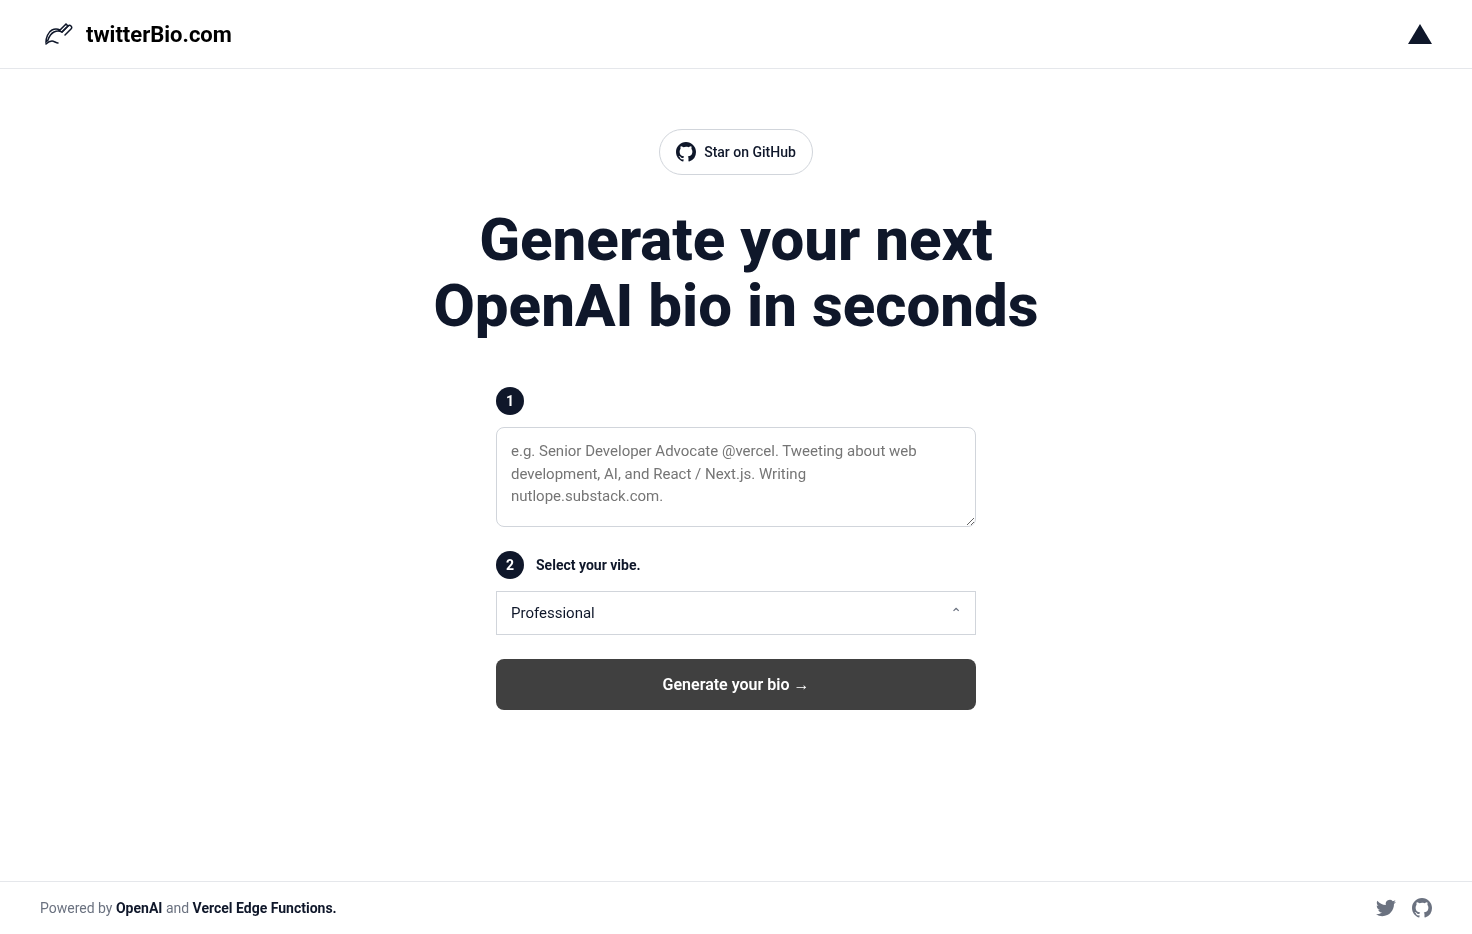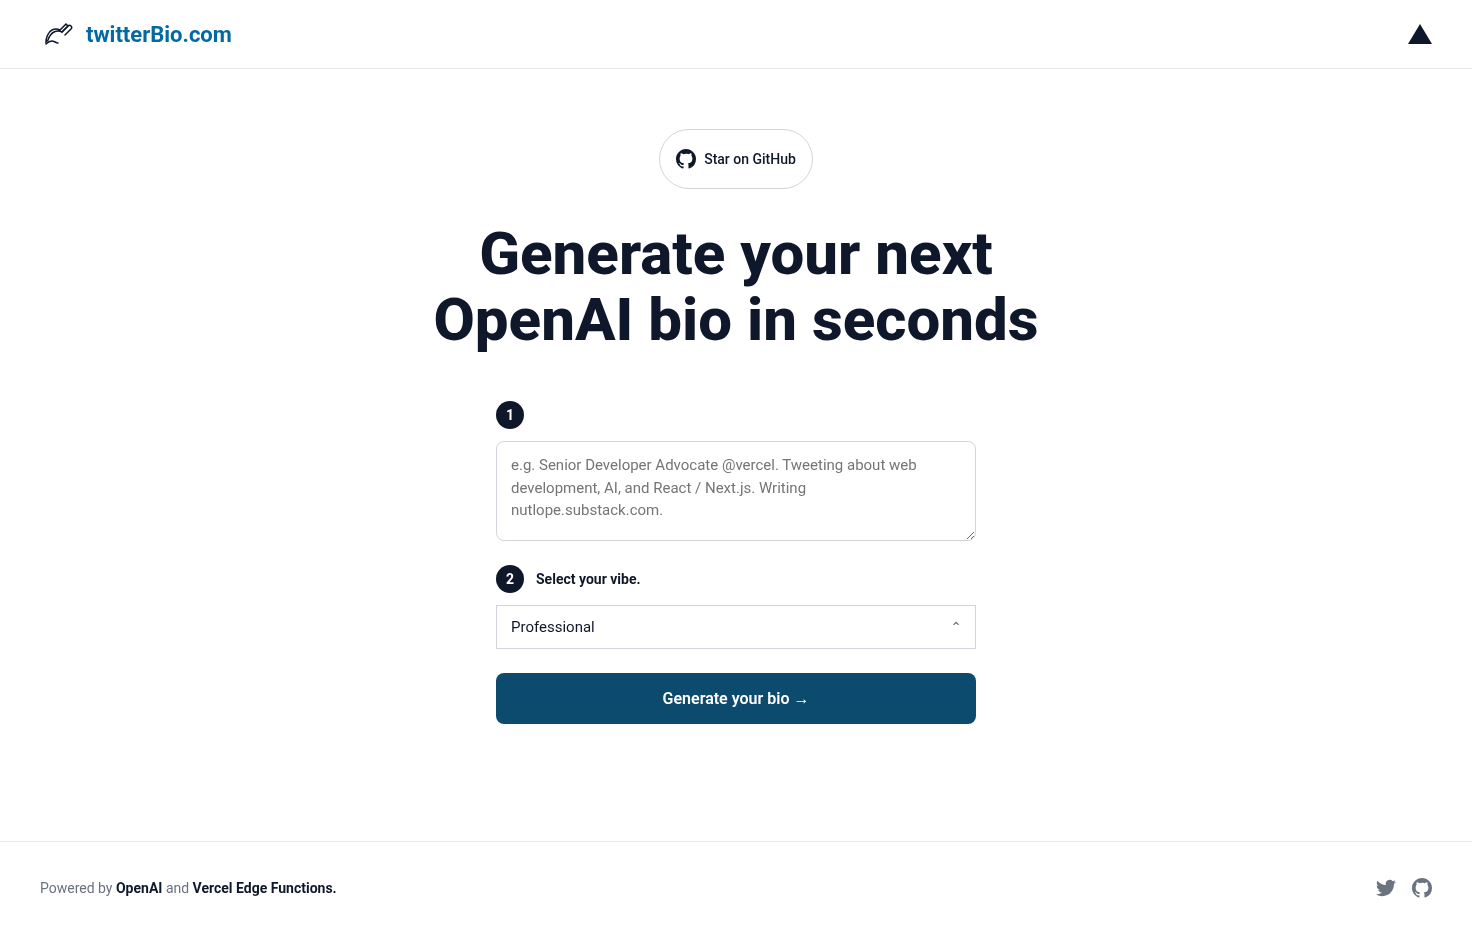--- a/index.html
+++ b/index.html
@@ -33,21 +33,21 @@
     }
 
     .logo-icon {
       width: 36px;
       height: 36px;
     }
 
     .logo-text {
       font-size: 22px;
       font-weight: 700;
-      color: #0369a1;
+      color: #000000;
     }
 
     .vercel-icon {
       width: 0;
       height: 0;
       border-left: 12px solid transparent;
       border-right: 12px solid transparent;
       border-bottom: 20px solid #0f172a;
     }
 
@@ -59,21 +59,21 @@
       align-items: center;
       padding: 60px 20px 40px;
     }
 
     .github-badge {
       display: flex;
       align-items: center;
       gap: 8px;
       border: 1px solid #d1d5db;
       border-radius: 9999px;
-      padding: 19px 16px;
+      padding: 12px 16px;
       font-size: 14px;
       font-weight: 500;
       color: #0f172a;
       cursor: pointer;
       background: white;
       margin-bottom: 32px;
       text-decoration: none;
     }
 
     .github-icon {
@@ -179,35 +179,35 @@
       right: 14px;
       top: 50%;
       transform: translateY(-50%);
       pointer-events: none;
       color: #6b7280;
       font-size: 14px;
     }
 
     .generate-button {
       width: 100%;
-      background: #0c4a6e;
+      background: #404040;
       color: white;
       border: none;
       border-radius: 8px;
       padding: 16px;
       font-size: 16px;
       font-weight: 600;
       cursor: pointer;
       font-family: inherit;
     }
 
     
     .footer {
       border-top: 1px solid #e5e7eb;
-      padding: 36px 40px;
+      padding: 16px 40px;
       display: flex;
       align-items: center;
       justify-content: space-between;
     }
 
     .footer-text {
       font-size: 14px;
       color: #6b7280;
     }
 

